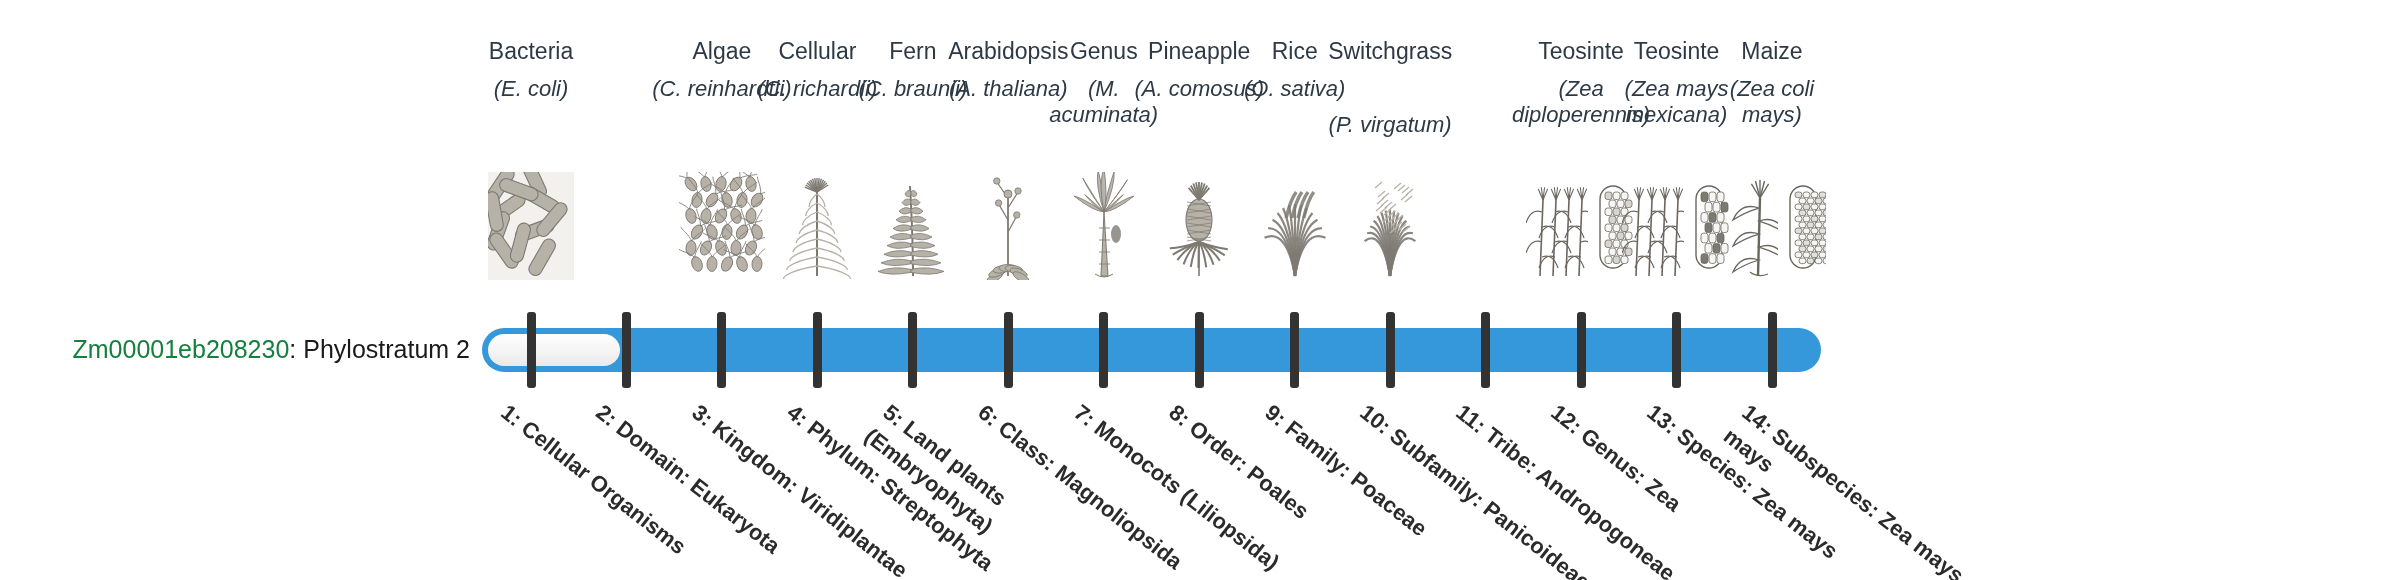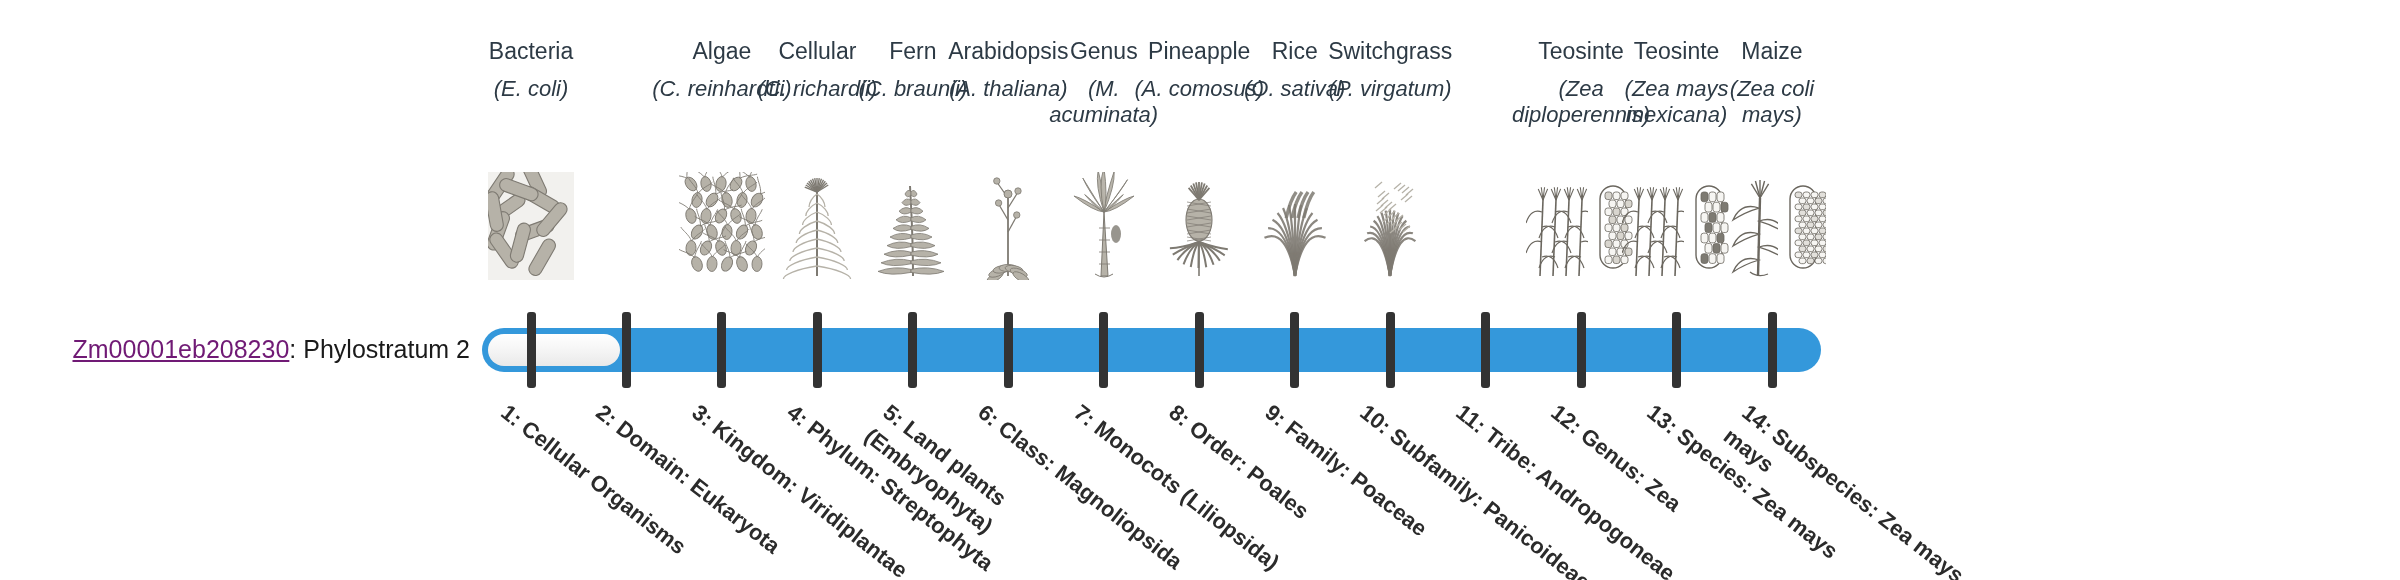--- a/index.html
+++ b/index.html
@@ -30,22 +30,21 @@
     left: 30px;
     top: 334px;
     width: 440px;
     text-align: right;
     font-size: 25px;
     line-height: 30px;
     white-space: nowrap;
     color: #1a1a1a;
   }
   .gene-label .gene-id {
-    color: #701a75;
-    text-decoration: underline;
+    color: #15803d;
     cursor: pointer;
   }
 
   
   .columns {
     position: absolute;
     left: 468px;
     top: 0;
     width: 1932px;
     height: 580px;
@@ -533,21 +532,21 @@
             <path d="M43 104 Q 49.247885145439604 56 65.49238652358257 47.78283007928053" fill="none" stroke="#7e7a72" stroke-width="2.2" opacity="0.9"></path>
             <path d="M43 104 Q 50.47025071240996 56 69.89290256467585 56.134697675796474" fill="none" stroke="#7e7a72" stroke-width="2.2" opacity="0.9"></path>
             <path d="M43 104 Q 51.48048096156426 56 73.52973146163134 65.84581297520924" fill="none" stroke="#7e7a72" stroke-width="2.2" opacity="0.9"></path>
             <path d="M34.232577064218454 46 Q 38.232577064218454 28 44.232577064218454 20" fill="none" stroke="#7e7a72" stroke-width="3.4" opacity="0.85"></path>
             <path d="M39.986285755010336 46 Q 43.986285755010336 28 49.986285755010336 20" fill="none" stroke="#7e7a72" stroke-width="3.4" opacity="0.85"></path>
             <path d="M46.013714244989664 46 Q 50.013714244989664 28 56.013714244989664 20" fill="none" stroke="#7e7a72" stroke-width="3.4" opacity="0.85"></path>
             <path d="M51.767422935781546 46 Q 55.767422935781546 28 61.767422935781546 20" fill="none" stroke="#7e7a72" stroke-width="3.4" opacity="0.85"></path>
           </svg>
         </div>
       </div>
-      <div class="col" style="left: 853.154px;">
+      <div class="col" style="left: 853.154px; gap: 36px;">
         <div class="common-name">Switchgrass</div>
         <div class="sci-name">(P. virgatum)</div>
         <div class="organism">
           <svg width="86" height="108" viewBox="0 0 86 108">
             <path d="M43 104 Q 34.51951903843574 56 17.55855711530722 69.02532856060847" fill="none" stroke="#7e7a72" stroke-width="2.2" opacity="0.9"></path>
             <path d="M43 104 Q 35.37170428137733 56 20.115112844132003 61.32442631975722" fill="none" stroke="#7e7a72" stroke-width="2.2" opacity="0.9"></path>
             <path d="M43 104 Q 36.38314162403141 56 23.14942487209422 54.51444060412954" fill="none" stroke="#7e7a72" stroke-width="2.2" opacity="0.9"></path>
             <path d="M43 104 Q 37.53271579681657 56 26.5981473904497 48.737540066361454" fill="none" stroke="#7e7a72" stroke-width="2.2" opacity="0.9"></path>
             <path d="M43 104 Q 38.79642771690435 56 30.389283150713034 44.11432615852092" fill="none" stroke="#7e7a72" stroke-width="2.2" opacity="0.9"></path>
             <path d="M43 104 Q 40.14789550502198 56 34.443686515065934 40.741315396144444" fill="none" stroke="#7e7a72" stroke-width="2.2" opacity="0.9"></path>

